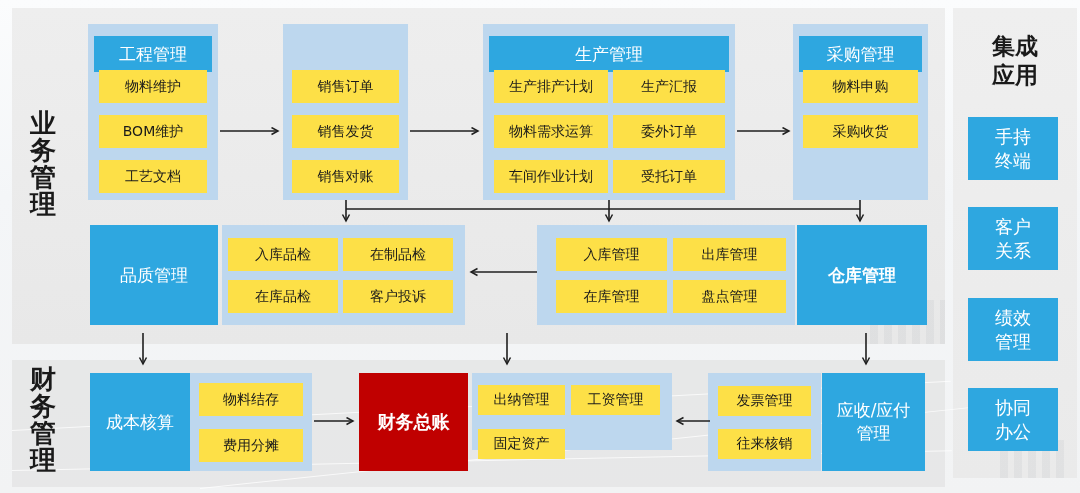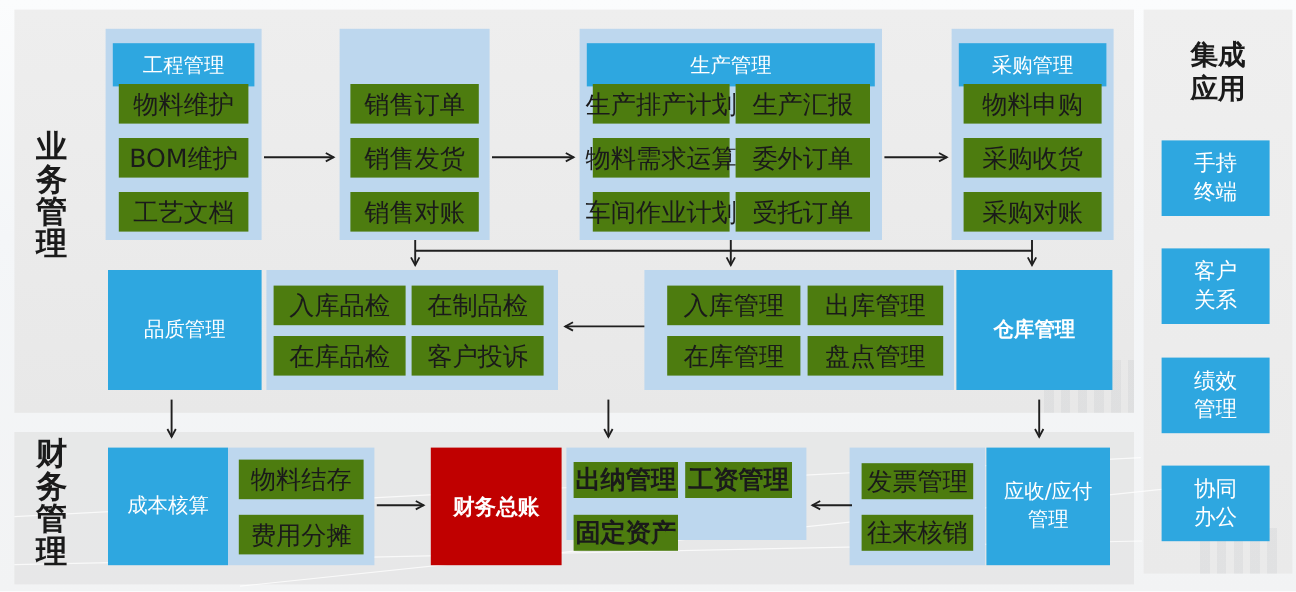--- a/index.html
+++ b/index.html
@@ -23,21 +23,21 @@
   .vlabel{
     position:absolute;width:32px;color:#1a1a1a;font-weight:bold;font-size:26px;
     line-height:27px;text-align:center;word-break:break-all;letter-spacing:0;
   }
   .tgroup{position:absolute;background:var(--light-blue);}
   .hdr{
     position:absolute;left:6px;right:6px;top:0;height:36px;background:var(--blue);
     color:#fff;font-size:17px;display:flex;align-items:center;justify-content:center;margin-top:12px;
   }
   .witem{
-    position:absolute;background:#4d7c0f;color:#1a1a1a;font-size:21px;height:33px;
+    position:absolute;background:#fde047;color:#1a1a1a;font-size:14px;height:33px;
     display:flex;align-items:center;justify-content:center;white-space:nowrap;
   }
   .bigblue{
     position:absolute;background:var(--blue);color:#fff;font-size:17px;
     display:flex;align-items:center;justify-content:center;text-align:center;line-height:23px;
   }
   .bigred{
     position:absolute;background:var(--red);color:#fff;font-size:18px;font-weight:bold;
     display:flex;align-items:center;justify-content:center;
   }
@@ -91,21 +91,20 @@
     <div class="witem" style="left:11px;width:114px;top:136px;">车间作业计划</div>
     <div class="witem" style="left:130px;width:112px;top:46px;">生产汇报</div>
     <div class="witem" style="left:130px;width:112px;top:91px;">委外订单</div>
     <div class="witem" style="left:130px;width:112px;top:136px;font-family:Liberation Mono, monospace;">受托订单</div>
   </div>
 
   <div class="tgroup" style="left:793px;top:24px;width:135px;height:176px;">
     <div class="hdr">采购管理</div>
     <div class="witem" style="left:10px;right:10px;top:46px;">物料申购</div>
     <div class="witem" style="left:10px;right:10px;top:91px;">采购收货</div>
-    <div class="witem" style="left:10px;right:10px;top:136px;">采购对账</div>
   </div>
 
   <div class="bigblue" style="left:90px;top:225px;width:128px;height:100px;">品质管理</div>
   <div class="tgroup" style="left:222px;top:225px;width:243px;height:100px;">
     <div class="witem" style="left:6px;width:110px;top:13px;">入库品检</div>
     <div class="witem" style="left:121px;width:110px;top:13px;">在制品检</div>
     <div class="witem" style="left:6px;width:110px;top:55px;">在库品检</div>
     <div class="witem" style="left:121px;width:110px;top:55px;">客户投诉</div>
   </div>
 
@@ -118,21 +117,21 @@
   <div class="bigblue" style="left:797px;top:225px;width:130px;height:100px;font-weight:bold;">仓库管理</div>
 
   <div class="bigblue" style="left:90px;top:373px;width:100px;height:98px;">成本核算</div>
   <div class="tgroup" style="left:190px;top:373px;width:122px;height:98px;">
     <div class="witem" style="left:9px;right:9px;top:10px;">物料结存</div>
     <div class="witem" style="left:9px;right:9px;top:56px;">费用分摊</div>
   </div>
 
   <div class="bigred" style="left:359px;top:373px;width:109px;height:98px;">财务总账</div>
 
-  <div class="tgroup" style="left:472px;top:373px;width:200px;height:77px;font-weight:bold;">
+  <div class="tgroup" style="left:472px;top:373px;width:200px;height:77px;">
     <div class="witem" style="left:6px;width:87px;top:12px;height:30px;">出纳管理</div>
     <div class="witem" style="left:99px;width:89px;top:12px;height:30px;">工资管理</div>
     <div class="witem" style="left:6px;width:87px;top:56px;height:30px;">固定资产</div>
   </div>
 
   <div class="tgroup" style="left:708px;top:373px;width:113px;height:98px;">
     <div class="witem" style="left:10px;right:10px;top:13px;height:30px;">发票管理</div>
     <div class="witem" style="left:10px;right:10px;top:56px;height:30px;">往来核销</div>
   </div>
 

